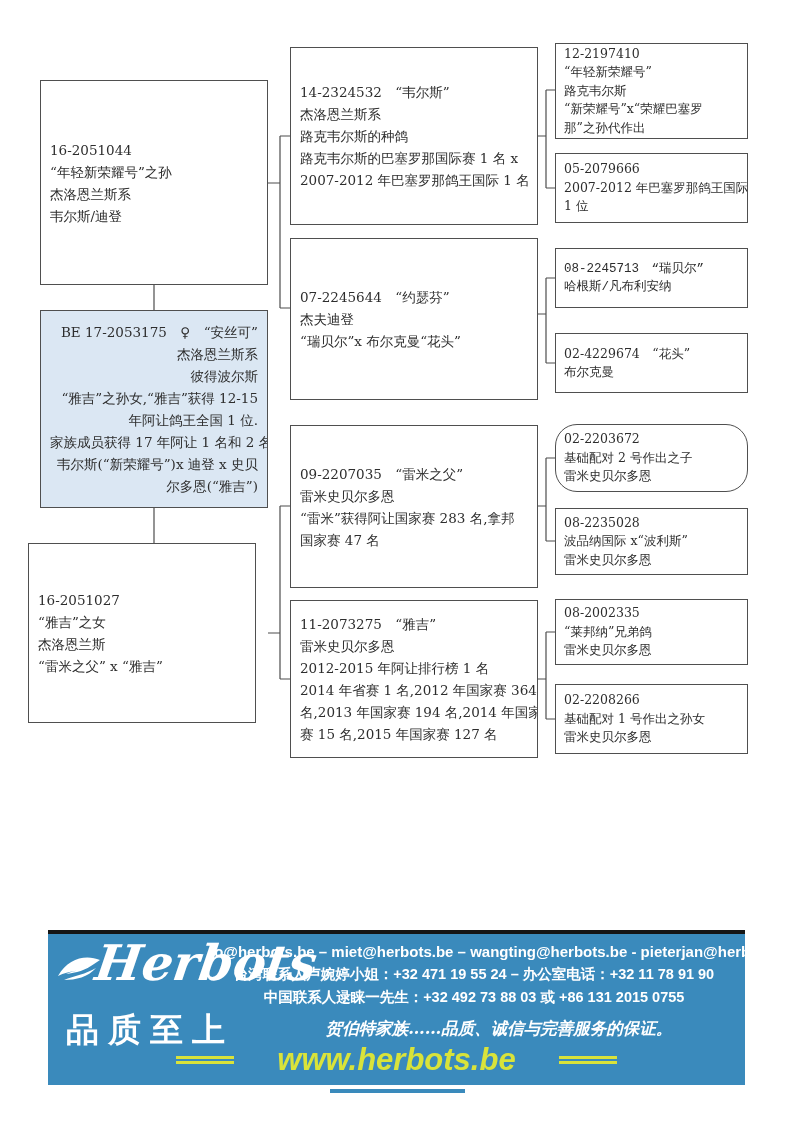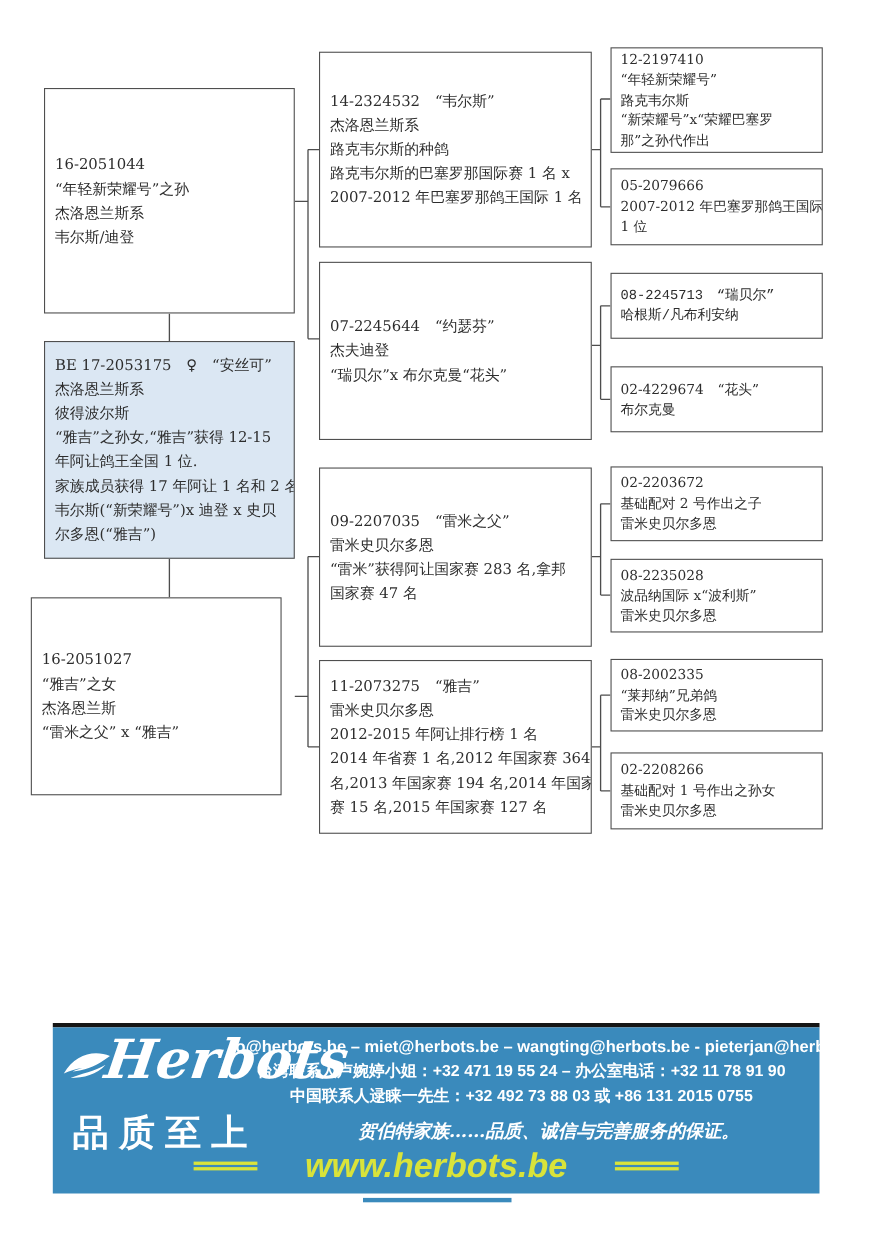--- a/index.html
+++ b/index.html
@@ -49,21 +49,21 @@
     <path d="M538 679 H546 M546 632 V719 M546 632 H555 M546 719 H555"></path>
   </svg>
 
   <div class="box" style="left:40px;top:80px;width:228px;height:205px;">
       <div>16-2051044</div>
       <div>“年轻新荣耀号”之孙</div>
       <div>杰洛恩兰斯系</div>
       <div>韦尔斯/迪登</div>
     </div>
 
-  <div class="box subject" style="left:40px;top:310px;width:228px;height:198px;">
+  <div class="box subject" style="left:40px;top:310px;width:228px;height:198px;text-align:right;">
       <div>BE 17-2053175　♀　“安丝可”</div>
       <div>杰洛恩兰斯系</div>
       <div>彼得波尔斯</div>
       <div>“雅吉”之孙女,“雅吉”获得 12-15</div>
       <div>年阿让鸽王全国 1 位.</div>
       <div>家族成员获得 17 年阿让 1 名和 2 名.</div>
       <div>韦尔斯(“新荣耀号”)x 迪登 x 史贝</div>
       <div>尔多恩(“雅吉”)</div>
     </div>
 
@@ -121,21 +121,21 @@
   <div class="box small" style="left:555px;top:248px;width:193px;height:60px;font-family:Liberation Mono, monospace;">
       <div>08-2245713　“瑞贝尔”</div>
       <div>哈根斯/凡布利安纳</div>
     </div>
 
   <div class="box small" style="left:555px;top:333px;width:193px;height:60px;">
       <div>02-4229674　“花头”</div>
       <div>布尔克曼</div>
     </div>
 
-  <div class="box small" style="left:555px;top:424px;width:193px;height:68px;">
+  <div class="box small" style="left:555px;top:424px;width:193px;height:68px;border-radius:22px;">
       <div>02-2203672</div>
       <div>基础配对 2 号作出之子</div>
       <div>雷米史贝尔多恩</div>
     </div>
 
   <div class="box small" style="left:555px;top:508px;width:193px;height:67px;">
       <div>08-2235028</div>
       <div>波品纳国际 x“波利斯”</div>
       <div>雷米史贝尔多恩</div>
     </div>

